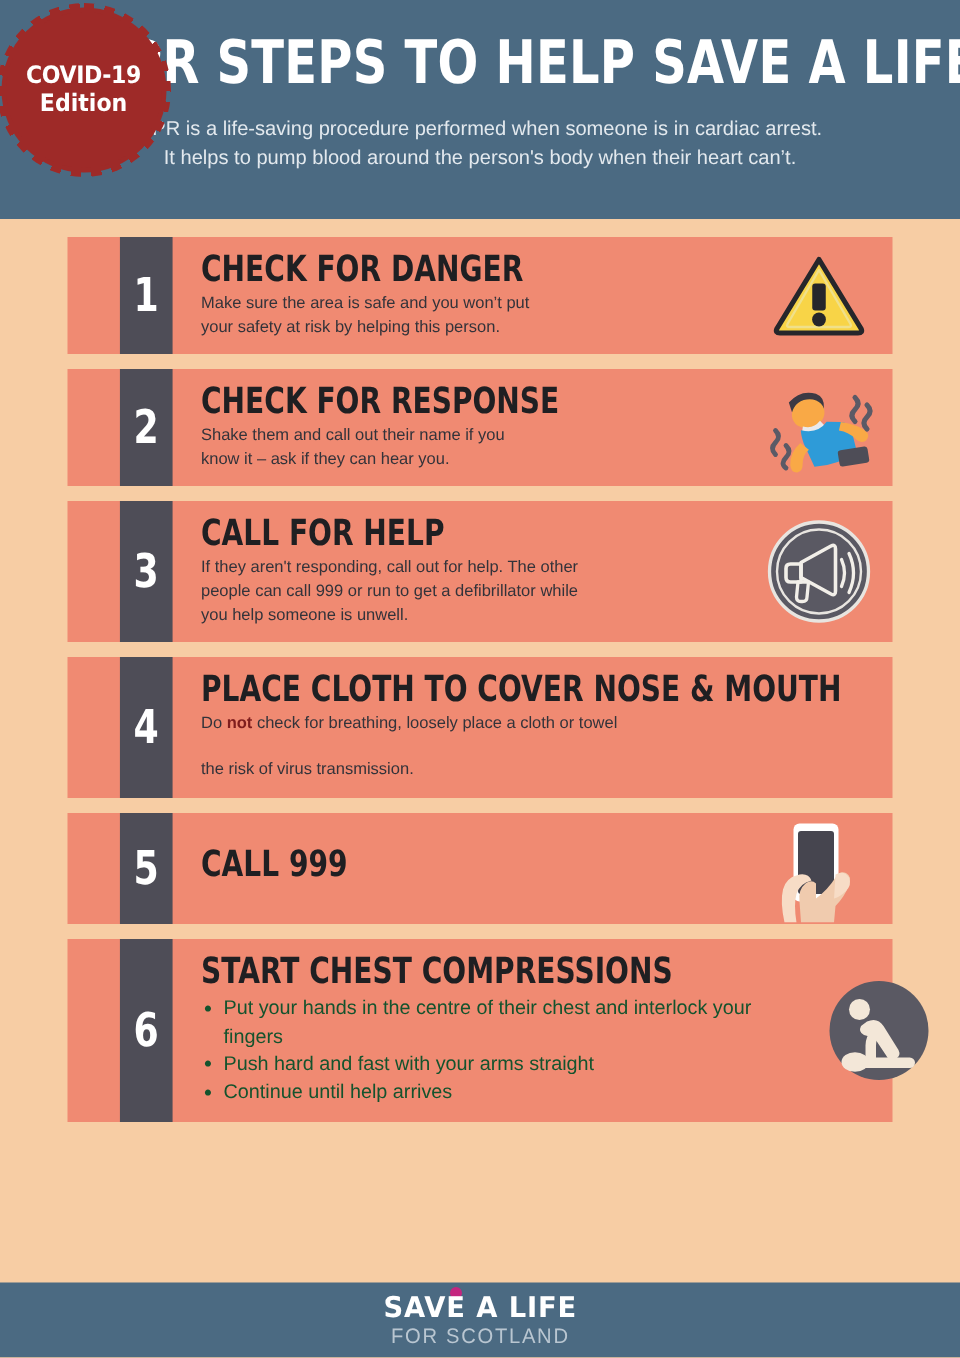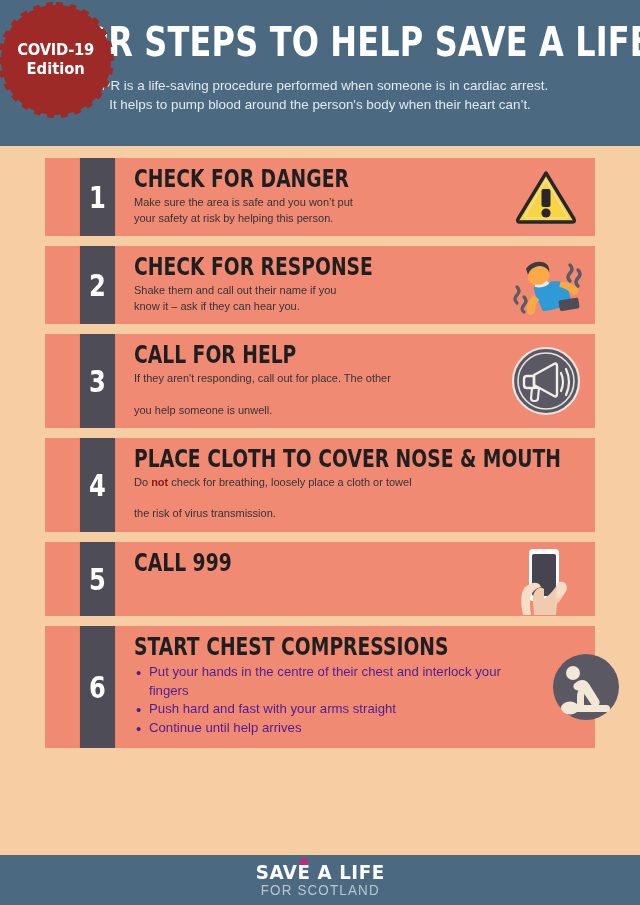--- a/index.html
+++ b/index.html
@@ -130,21 +130,21 @@
     font-weight: bold;
     transform: scaleX(0.78);
     transform-origin: center;
   }
 
   .step-body {
     flex: 1 1 auto;
     padding: 9px 6px 10px 14px;
     display: flex;
     flex-direction: column;
-    justify-content: space-between;
+    justify-content: center;
   }
 
   .step-title {
     font-family: "DejaVu Sans", sans-serif;
     font-weight: bold;
     font-size: 24px;
     color: #1f1f22;
     line-height: 1.04;
     transform: scaleX(0.78);
     transform-origin: left center;
@@ -156,21 +156,21 @@
     font-size: 11px;
     line-height: 1.42;
     color: #33333a;
   }
   .step-text b { font-weight: bold; color: #7f1d1d; }
 
   .step-list {
     list-style: none;
     font-size: 13.2px;
     line-height: 1.42;
-    color: #4c1d95;
+    color: #14532d;
   }
   .step-list li {
     position: relative;
     padding-left: 15px;
   }
   .step-list li::before {
     content: "\2022";
     position: absolute;
     left: 2px;
     top: -1px;
@@ -293,22 +293,22 @@
           </svg>
         </span>
       </div>
     </div>
 
     <div class="step">
       <div class="step-num">3</div>
       <div class="step-body">
         <div class="step-title">CALL FOR HELP</div>
         <div class="step-text">
-          <span>If they aren't responding, call out for place. The other</span><br>
-          <br>
+          <span>If they aren't responding, call out for help. The other</span><br>
+          <span>people can call 999 or run to get a defibrillator while</span><br>
           <span>you help someone is unwell.</span>
         </div>
       </div>
       <div class="step-icon">
         <span>
           <svg width="72" height="72" viewBox="0 0 72 72">
             <circle cx="36" cy="36" r="33" fill="#5a5963" stroke="#e8e5e0" stroke-width="2.2"></circle>
             <circle cx="36" cy="36" r="28" fill="none" stroke="#e8e5e0" stroke-width="1.6"></circle>
             <path d="M17 31 q-3 0 -3 3 v6 q0 3 3 3 h7 v-12 z" fill="none" stroke="#f2efe9" stroke-width="2.4" stroke-linejoin="round"></path>
             <path d="M24 30 l20 -11 q3 -1.5 3 2 v28 q0 3.5 -3 2 l-20 -11 z" fill="none" stroke="#f2efe9" stroke-width="2.4" stroke-linejoin="round"></path>

